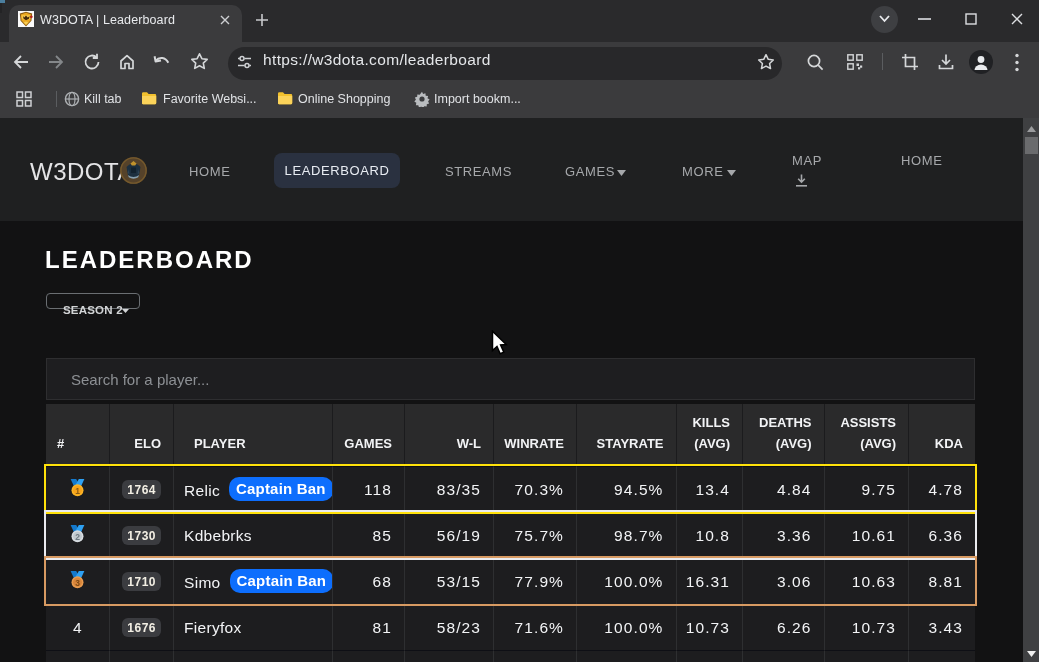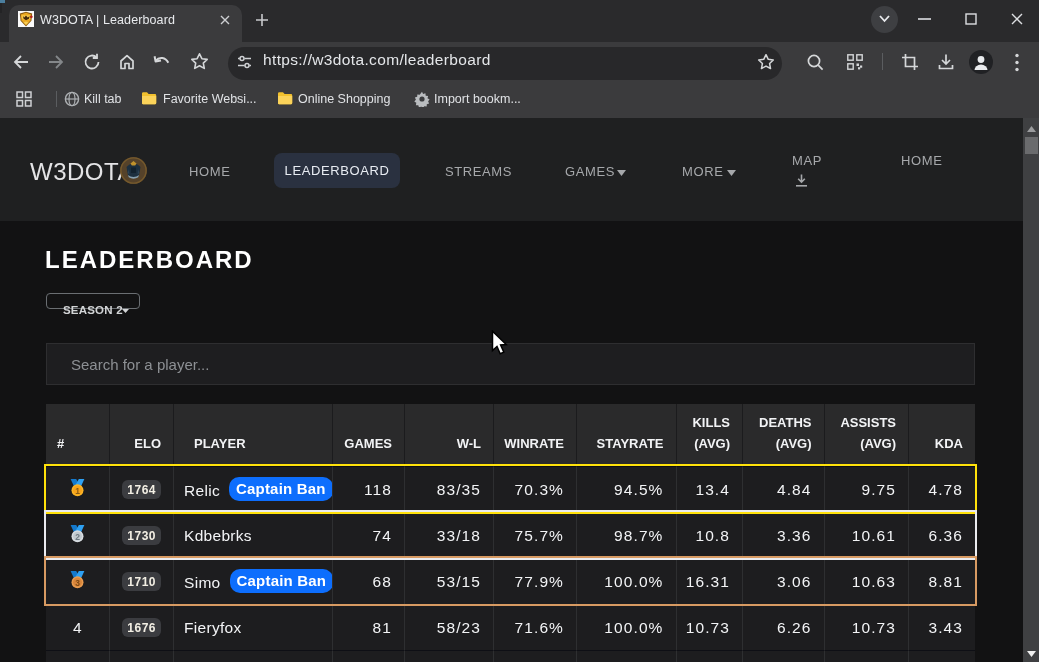--- a/index.html
+++ b/index.html
@@ -22,21 +22,21 @@
   #page { left:0; top:118px; width:1039px; height:544px; background:#121213; }
   #nav { left:0; top:0; width:1039px; height:103px; background:#1f2021; }
   #brand { left:30px; top:40px; font-size:24px; color:#e4e4e6; letter-spacing:0.5px; font-weight:400; }
   .navlink { font-size:13px; color:#a6a8ab; letter-spacing:0.6px; font-weight:400; }
   #lbpill { left:274px; top:35px; width:126px; height:35px; background:#2a3140; border-radius:8px; }
   #lbpill span { position:absolute; left:0; top:0; width:100%; text-align:center; line-height:35px; color:#e8ecf2; font-size:13px; letter-spacing:0.6px; font-weight:400; }
 
   #h1 { left:45px; top:128px; font-size:24px; font-weight:bold; color:#ffffff; letter-spacing:2px; }
   #season { left:46px; top:175px; width:94px; height:16px; border:1px solid #6a6e72; border-radius:4px; }
   #season span { position:absolute; left:16px; top:10px; font-size:11.5px; font-weight:bold; color:#d2d4d6; letter-spacing:0.2px; }
-  #search { left:46px; top:225px; width:929px; height:42px; background:#1e1e20; border:1px solid #2e2e30; }
+  #search { left:46px; top:240px; width:929px; height:42px; background:#1e1e20; border:1px solid #2e2e30; }
   #search span { position:absolute; left:24px; top:12px; font-size:15px; color:#8d9094; }
 
   
   #tbl { position:absolute; left:46px; top:286px; width:929px; border-collapse:separate; border-spacing:0; table-layout:fixed; }
   #tbl th, #tbl td { overflow:hidden; white-space:nowrap; }
   #tbl thead tr { height:62px; background:#2a2a2b; }
   #tbl th { font-size:13px; font-weight:bold; color:#f2f3f5; border-left:1px solid #1b1b1d; padding-right:12px; padding-bottom:11px; text-align:right; line-height:1.6; vertical-align:bottom;margin-top:32px; }
   #tbl th:first-child { border-left:none; text-align:left; padding-left:11px; }
   #tbl th.pl { text-align:left; padding-left:20px; }
   #tbl tbody tr { height:46px; background:#1d1d1f; }
@@ -309,22 +309,22 @@
         <tr class="silver">
           <td><svg width="15" height="18" viewBox="0 0 15 18">
                 <path d="M0.6 0 H6.2 L9.4 5.8 L4.2 7.8 Z" fill="#1479cc"></path>
                 <path d="M14.4 0 H8.8 L5.6 5.8 L10.8 7.8 Z" fill="#2ea0f2"></path>
                 <circle cx="7.5" cy="11.2" r="6" fill="#d7dce0"></circle>
                 <circle cx="7.5" cy="11.2" r="4.4" fill="#c2c9ce"></circle>
                 <text x="7.5" y="14.6" text-anchor="middle" font-size="8.5" font-weight="bold" fill="#6e7a82">2</text>
               </svg></td>
           <td><span class="elo">1730</span></td>
           <td class="pl">Kdbebrks</td>
-          <td>74</td>
-            <td>33/18</td>
+          <td>85</td>
+            <td>56/19</td>
             <td>75.7%</td>
             <td>98.7%</td>
             <td>10.8</td>
             <td>3.36</td>
             <td>10.61</td>
             <td>6.36</td>
         </tr>
         <tr class="bronze odd">
           <td><svg width="15" height="18" viewBox="0 0 15 18">
                 <path d="M0.6 0 H6.2 L9.4 5.8 L4.2 7.8 Z" fill="#1479cc"></path>

